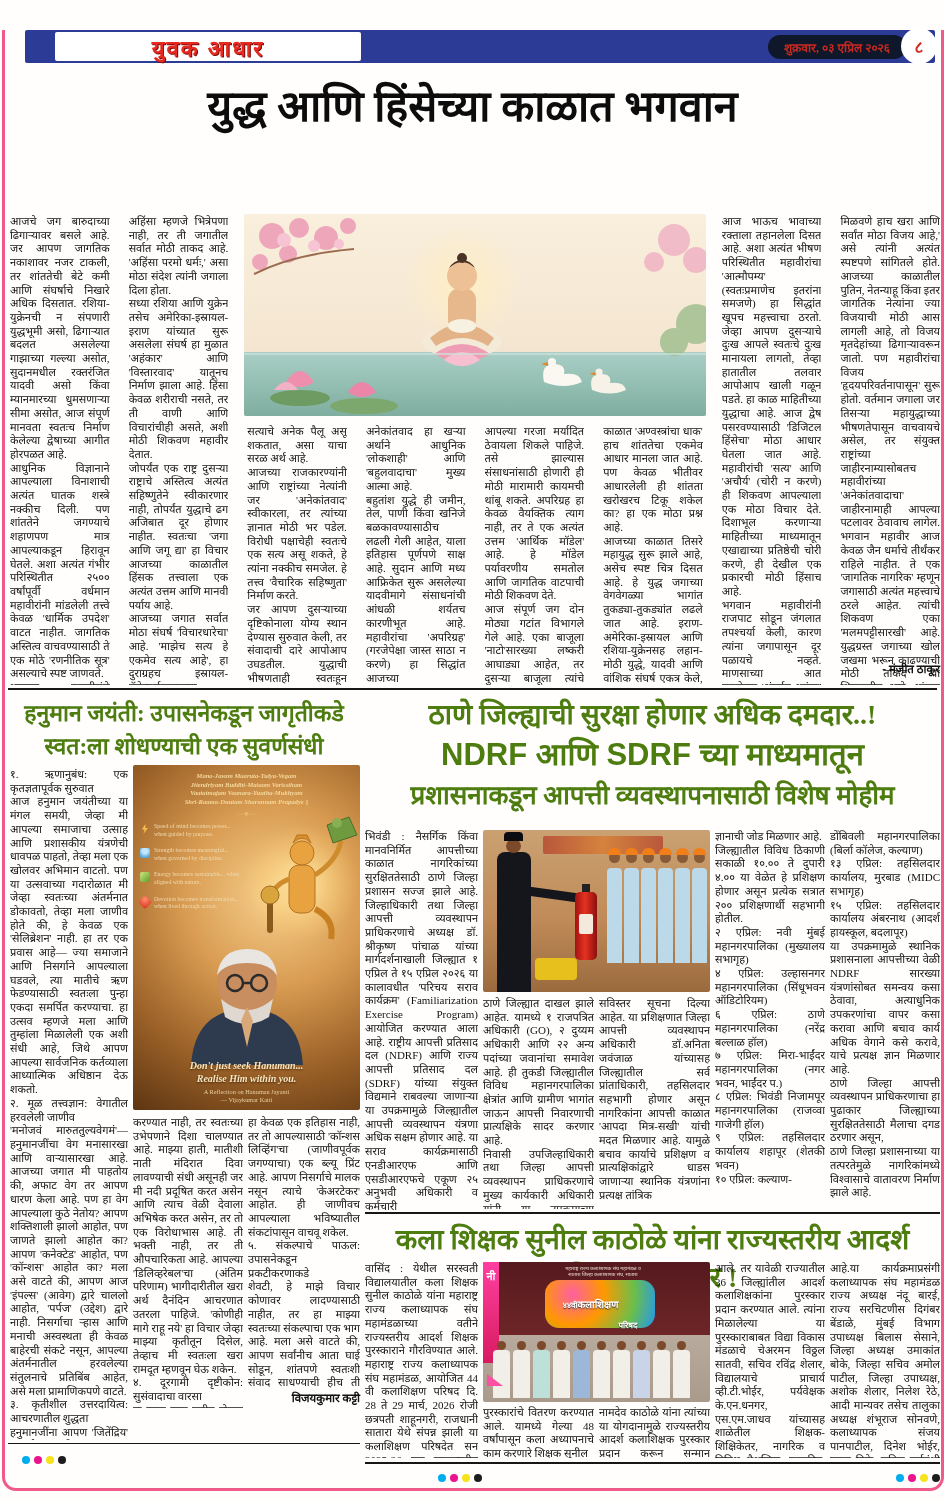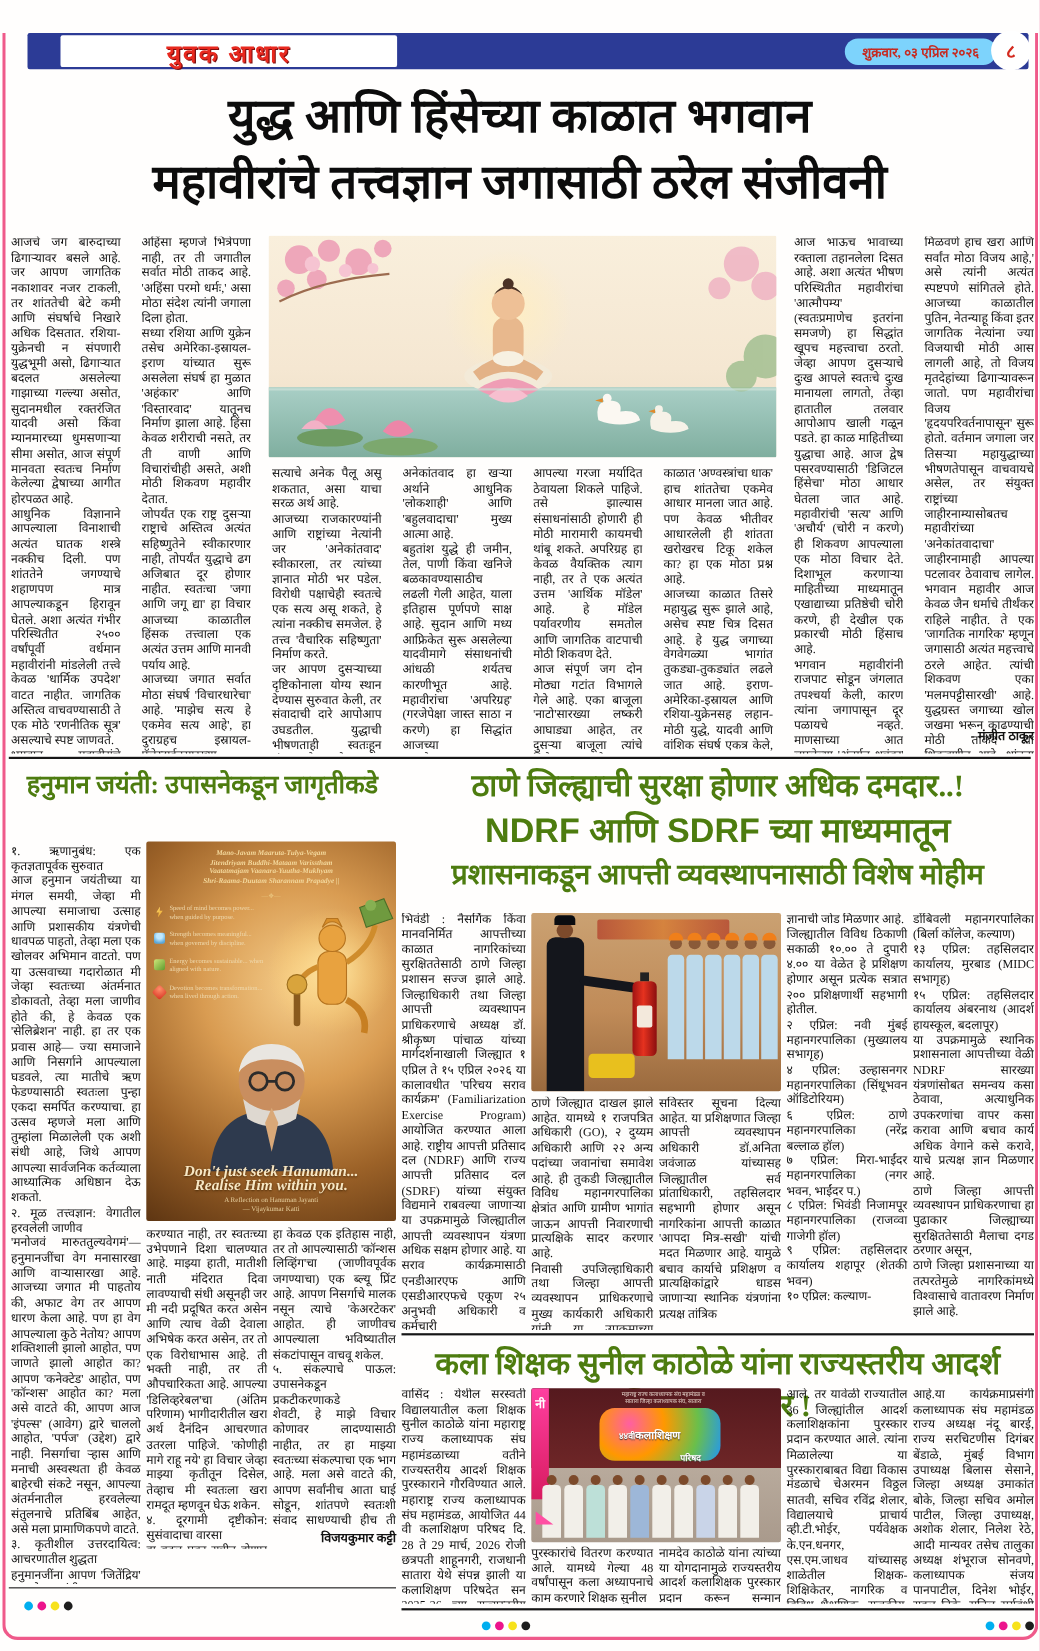--- a/index.html
+++ b/index.html
@@ -8,21 +8,21 @@
   .abs{position:absolute;}
   
   .frame{left:2px;top:30px;width:936px;height:1458px;border:3px solid #ef5a8a;border-top:none;
          border-radius:0 0 14px 14px;pointer-events:none;}
   
   .mast{left:25px;top:30px;width:910px;height:33px;background:#2c3b96;border-radius:2px;}
   .logo-panel{left:55px;top:32px;width:306px;height:29px;background:#fff;border-radius:2px;
               display:flex;align-items:center;justify-content:center;}
   .logo-text{font-weight:bold;font-size:22px;color:#e8291f;letter-spacing:2px;
              text-shadow:1px 1px 0 #7a0c0c;font-family:"Liberation Sans",sans-serif;}
-  .date-box{left:768px;top:35px;width:138px;height:24px;background:#7dd3fc;border-radius:12px;
+  .date-box{left:768px;top:35px;width:138px;height:24px;background:#0f172a;border-radius:12px;
             color:#c62a21;font-weight:bold;font-size:12px;display:flex;align-items:center;justify-content:center;}
   .page-circle{left:903px;top:30px;width:32px;height:32px;background:#fff;border-radius:50%;
                color:#d42a1f;font-weight:bold;font-size:17px;display:flex;align-items:center;justify-content:center;
                box-shadow:0 0 0 2px #fff;}
   
   .h-main{left:8px;width:929px;text-align:center;font-weight:800;color:#0c0c0c;font-size:43px;line-height:1.25;}
   .h-sec{text-align:center;font-weight:800;color:#4d7c0f;}
   
   .txt{font-size:11px;line-height:13.7px;text-align:justify;white-space:pre-line;overflow:hidden;}
   .grid1{left:10px;top:215px;width:930px;height:470px;display:grid;
@@ -45,21 +45,21 @@
   .hflourish{position:absolute;left:0;top:45px;width:227px;text-align:center;color:#e9c27a;font-size:6px;}
   .hbullets{position:absolute;left:7px;top:58px;width:102px;}
   .hbullet{display:flex;gap:4px;margin-bottom:9px;}
   .hbullet .bicon{width:10px;height:10px;flex:0 0 10px;border-radius:2px;margin-top:1px;}
   .bi-bolt{background:linear-gradient(135deg,#ffe177,#e89a1e);clip-path:polygon(55% 0,20% 55%,45% 55%,35% 100%,80% 40%,52% 40%);}
   .bi-med{background:radial-gradient(circle at 50% 30%,#bfe8ff 30%,#5aa7d8 75%);border-radius:50% 50% 20% 20%;}
   .bi-leaf{background:linear-gradient(135deg,#cfe77a,#5d9b2d);border-radius:0 70% 0 70%;}
   .bi-heart{background:radial-gradient(circle at 30% 30%,#ff8f6a,#d62f1e);border-radius:50% 50% 0 50%;transform:rotate(45deg);}
   .hbullet .btxt{color:#efd9ad;font-size:5.9px;line-height:7.6px;text-align:left;}
   .htag{position:absolute;left:0;top:295px;width:227px;text-align:center;color:#f7e7c4;
-        font-size:14px;line-height:12.5px;font-style:italic;font-weight:bold;text-shadow:0 1px 2px #4a2a08;}
+        font-size:10px;line-height:12.5px;font-style:italic;font-weight:bold;text-shadow:0 1px 2px #4a2a08;}
   .hcap{position:absolute;left:0;top:323px;width:227px;text-align:center;color:#e7cf9e;font-size:6.3px;line-height:8px;}
   
   .ndrfphoto{left:483px;top:830px;width:227px;height:162px;overflow:hidden;border-radius:2px;
              background:linear-gradient(180deg,#caa172 0%,#c08b58 55%,#9a6a3e 100%);}
   
   .awardphoto{left:483px;top:1262px;width:227px;height:140px;overflow:hidden;border-radius:2px;
               background:linear-gradient(180deg,#55191e 0%,#6e2627 52%,#b8aa9c 52%,#a99a8c 100%);}
   .aw-banner{position:absolute;left:20px;top:4px;width:200px;text-align:center;color:#e9d9cf;font-size:5px;line-height:6.4px;}
   .aw-blob{position:absolute;left:62px;top:18px;width:110px;height:48px;border-radius:14px;
            background:radial-gradient(circle at 25% 30%,#ff5fa2 0%,#ff9800 35%,#6abf4b 70%,#2196f3 100%);
@@ -97,21 +97,20 @@
     <span class="logo-text">युवक आधार</span>
   </div>
   <div class="abs date-box">
     <span>शुक्रवार, ०३ एप्रिल २०२६</span>
   </div>
   <div class="abs page-circle">
     <span>८</span>
   </div>
 
   <div class="abs h-main" style="top:80px;">युद्ध आणि हिंसेच्या काळात भगवान</div>
-  <div class="abs h-main" style="top:140px;">महावीरांचे तत्त्वज्ञान जगासाठी ठरेल संजीवनी</div>
 
   <div class="abs grid1">
     <div class="txt">आजचे जग बारुदाच्या ढिगाऱ्यावर बसले आहे. जर आपण जागतिक नकाशावर नजर टाकली, तर शांततेची बेटे कमी आणि संघर्षाचे निखारे अधिक दिसतात. रशिया-युक्रेनची न संपणारी युद्धभूमी असो, ढिगाऱ्यात बदलत असलेल्या गाझाच्या गल्ल्या असोत, सुदानमधील रक्तरंजित यादवी असो किंवा म्यानमारच्या धुमसणाऱ्या सीमा असोत, आज संपूर्ण मानवता स्वतःच निर्माण केलेल्या द्वेषाच्या आगीत होरपळत आहे.
 आधुनिक विज्ञानाने आपल्याला विनाशाची अत्यंत घातक शस्त्रे नक्कीच दिली. पण शांततेने जगण्याचे शहाणपण मात्र आपल्याकडून हिरावून घेतले. अशा अत्यंत गंभीर परिस्थितीत २५०० वर्षांपूर्वी वर्धमान महावीरांनी मांडलेली तत्त्वे केवळ 'धार्मिक उपदेश' वाटत नाहीत. जागतिक अस्तित्व वाचवण्यासाठी ते एक मोठे 'रणनीतिक सूत्र' असल्याचे स्पष्ट जाणवते.
 भगवान महावीरांचे तत्त्वज्ञान मुख्यत्वे तीन स्तंभांवर उभे आहे. आजच्या भू-राजकीय संकटांवर हा एक अत्यंत अचूक उपाय वाटतो. महावीरांच्या मते</div>
     <div class="txt">अहिंसा म्हणजे भित्रेपणा नाही, तर ती जगातील सर्वात मोठी ताकद आहे. 'अहिंसा परमो धर्मः,' असा मोठा संदेश त्यांनी जगाला दिला होता.
 सध्या रशिया आणि युक्रेन तसेच अमेरिका-इस्रायल-इराण यांच्यात सुरू असलेला संघर्ष हा मुळात 'अहंकार' आणि 'विस्तारवाद' यातूनच निर्माण झाला आहे. हिंसा केवळ शरीराची नसते, तर ती वाणी आणि विचारांचीही असते, अशी मोठी शिकवण महावीर देतात.
 जोपर्यंत एक राष्ट्र दुसऱ्या राष्ट्राचे अस्तित्व अत्यंत सहिष्णुतेने स्वीकारणार नाही, तोपर्यंत युद्धाचे ढग अजिबात दूर होणार नाहीत. स्वतःचा 'जगा आणि जगू द्या' हा विचार आजच्या काळातील हिंसक तत्त्वाला एक अत्यंत उत्तम आणि मानवी पर्याय आहे.
 आजच्या जगात सर्वात मोठा संघर्ष 'विचारधारेचा' आहे. 'माझेच सत्य हे एकमेव सत्य आहे', हा दुराग्रहच इस्रायल-पॅलेस्टाईनसारख्या दशकानुदशके जुन्या संघर्षांचे मूळ कारण आहे. महावीरांनी 'अनेकांतवाद' हा अत्यंत महत्त्वाचा सिद्धांत मांडला.</div>
     <div class="txt pad-img">सत्याचे अनेक पैलू असू शकतात, असा याचा सरळ अर्थ आहे.
@@ -209,20 +208,21 @@
         <circle cx="355" cy="158" r="3.6" fill="#f6f2e8"></circle>
           <path d="M351.5 158 l-6 1.8 l6 1.8Z" fill="#e08a2c"></path>
       </g>
       <path d="M0 140 H462" stroke="#cfe3da" stroke-width="2" opacity="0.7"></path>
     </svg>
   </div>
 
   <div class="abs rule" style="left:8px;top:688px;width:929px;height:2px;"></div>
 
   <div class="abs h-sec" style="left:8px;top:696px;width:352px;font-size:23px;">हनुमान जयंती: उपासनेकडून जागृतीकडे</div>
+  <div class="abs h-sec" style="left:8px;top:729px;width:352px;font-size:23px;">स्वत:ला शोधण्याची एक सुवर्णसंधी</div>
   <div class="abs txt" style="left:10px;top:768px;width:118px;height:672px;">१. ऋणानुबंध: एक कृतज्ञतापूर्वक सुरुवात
 आज हनुमान जयंतीच्या या मंगल समयी, जेव्हा मी आपल्या समाजाचा उत्साह आणि प्रशासकीय यंत्रणेची धावपळ पाहतो, तेव्हा मला एक खोलवर अभिमान वाटतो. पण या उत्सवाच्या गदारोळात मी जेव्हा स्वतःच्या अंतर्मनात डोकावतो, तेव्हा मला जाणीव होते की, हे केवळ एक 'सेलिब्रेशन' नाही. हा तर एक प्रवास आहे— ज्या समाजाने आणि निसर्गाने आपल्याला घडवले, त्या मातीचे ऋण फेडण्यासाठी स्वतःला पुन्हा एकदा समर्पित करण्याचा. हा उत्सव म्हणजे मला आणि तुम्हांला मिळालेली एक अशी संधी आहे, जिथे आपण आपल्या सार्वजनिक कर्तव्याला आध्यात्मिक अधिष्ठान देऊ शकतो.
 २. मूळ तत्त्वज्ञान: वेगातील हरवलेली जाणीव
 'मनोजवं मारुततुल्यवेगमं'— हनुमानजींचा वेग मनासारखा आणि वाऱ्यासारखा आहे. आजच्या जगात मी पाहतोय की, अफाट वेग तर आपण धारण केला आहे. पण हा वेग आपल्याला कुठे नेतोय? आपण शक्तिशाली झालो आहोत, पण जाणते झालो आहोत का? आपण 'कनेक्टेड' आहोत, पण 'कॉन्शस' आहोत का? मला असे वाटते की, आपण आज 'इंपल्स' (आवेग) द्वारे चाललो आहोत, 'पर्पज' (उद्देश) द्वारे नाही. निसर्गाचा ऱ्हास आणि मनाची अस्वस्थता ही केवळ बाहेरची संकटे नसून, आपल्या अंतर्मनातील हरवलेल्या संतुलनाचे प्रतिबिंब आहेत, असे मला प्रामाणिकपणे वाटते.
 ३. कृतीशील उत्तरदायित्व: आचरणातील शुद्धता
 हनुमानजींना आपण 'जितेंद्रिय' म्हणतो—ज्यांनी स्वतःच्या इंद्रियांवर विजय मिळवला. जेव्हा मी आजच्या गदारोळाकडे पाहतो, तेव्हा मला जाणवते की खरी ताकद दुसऱ्यावर राज्य</div>
 
   <div class="abs hanuman">
     <div class="shloka">
       <div>Mano-Javam Maaruta-Tulya-Vegam</div>

